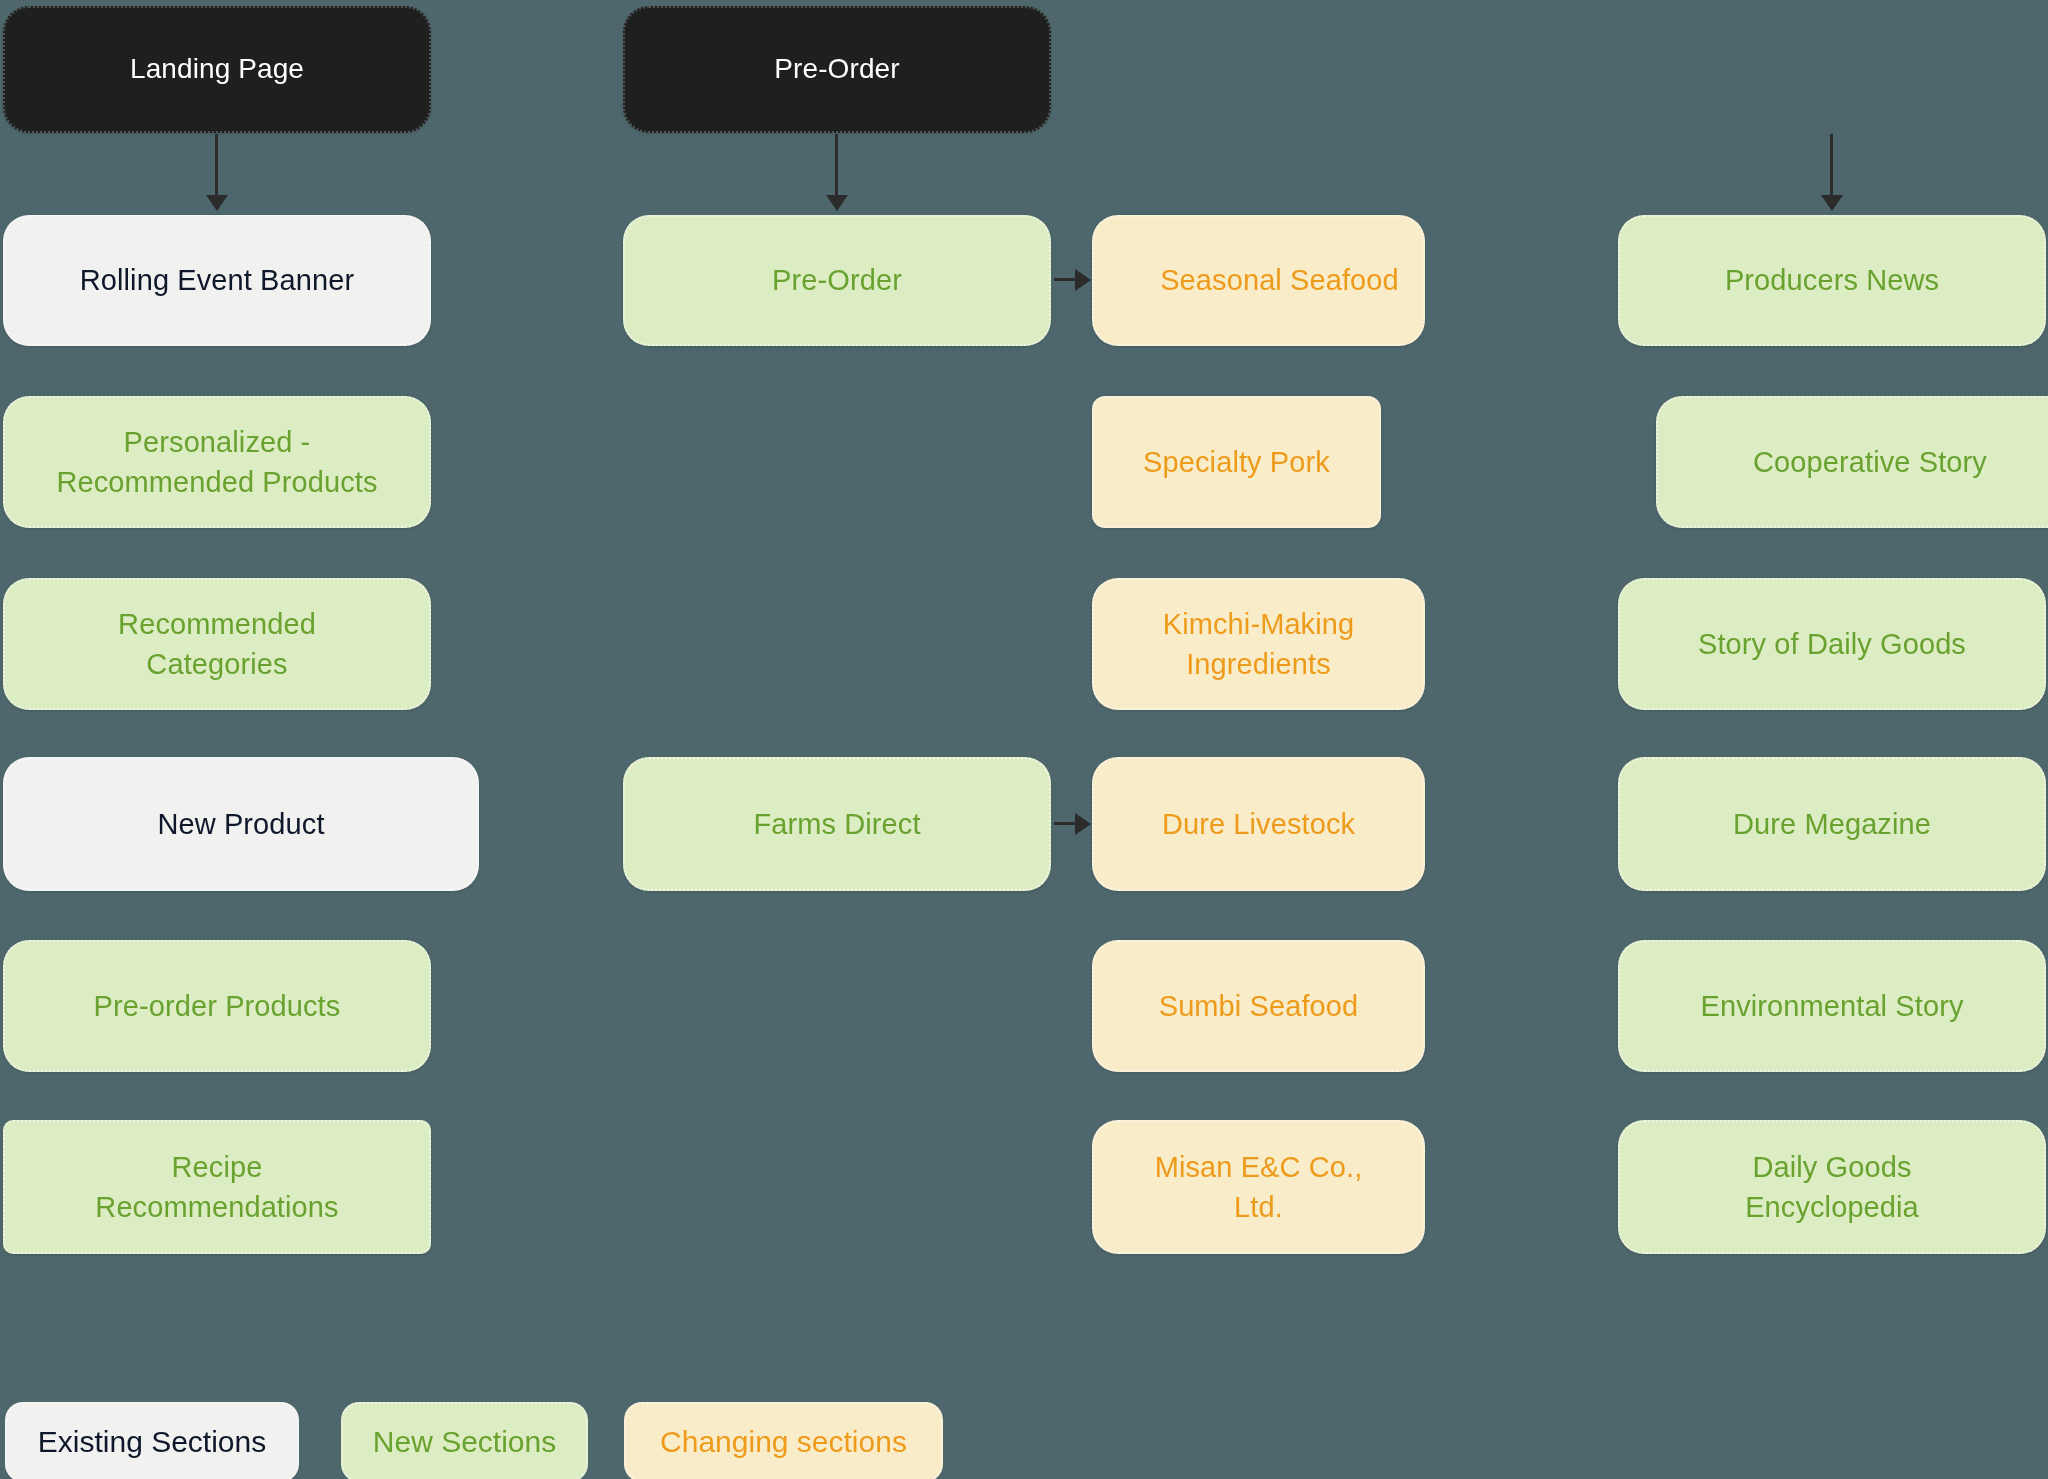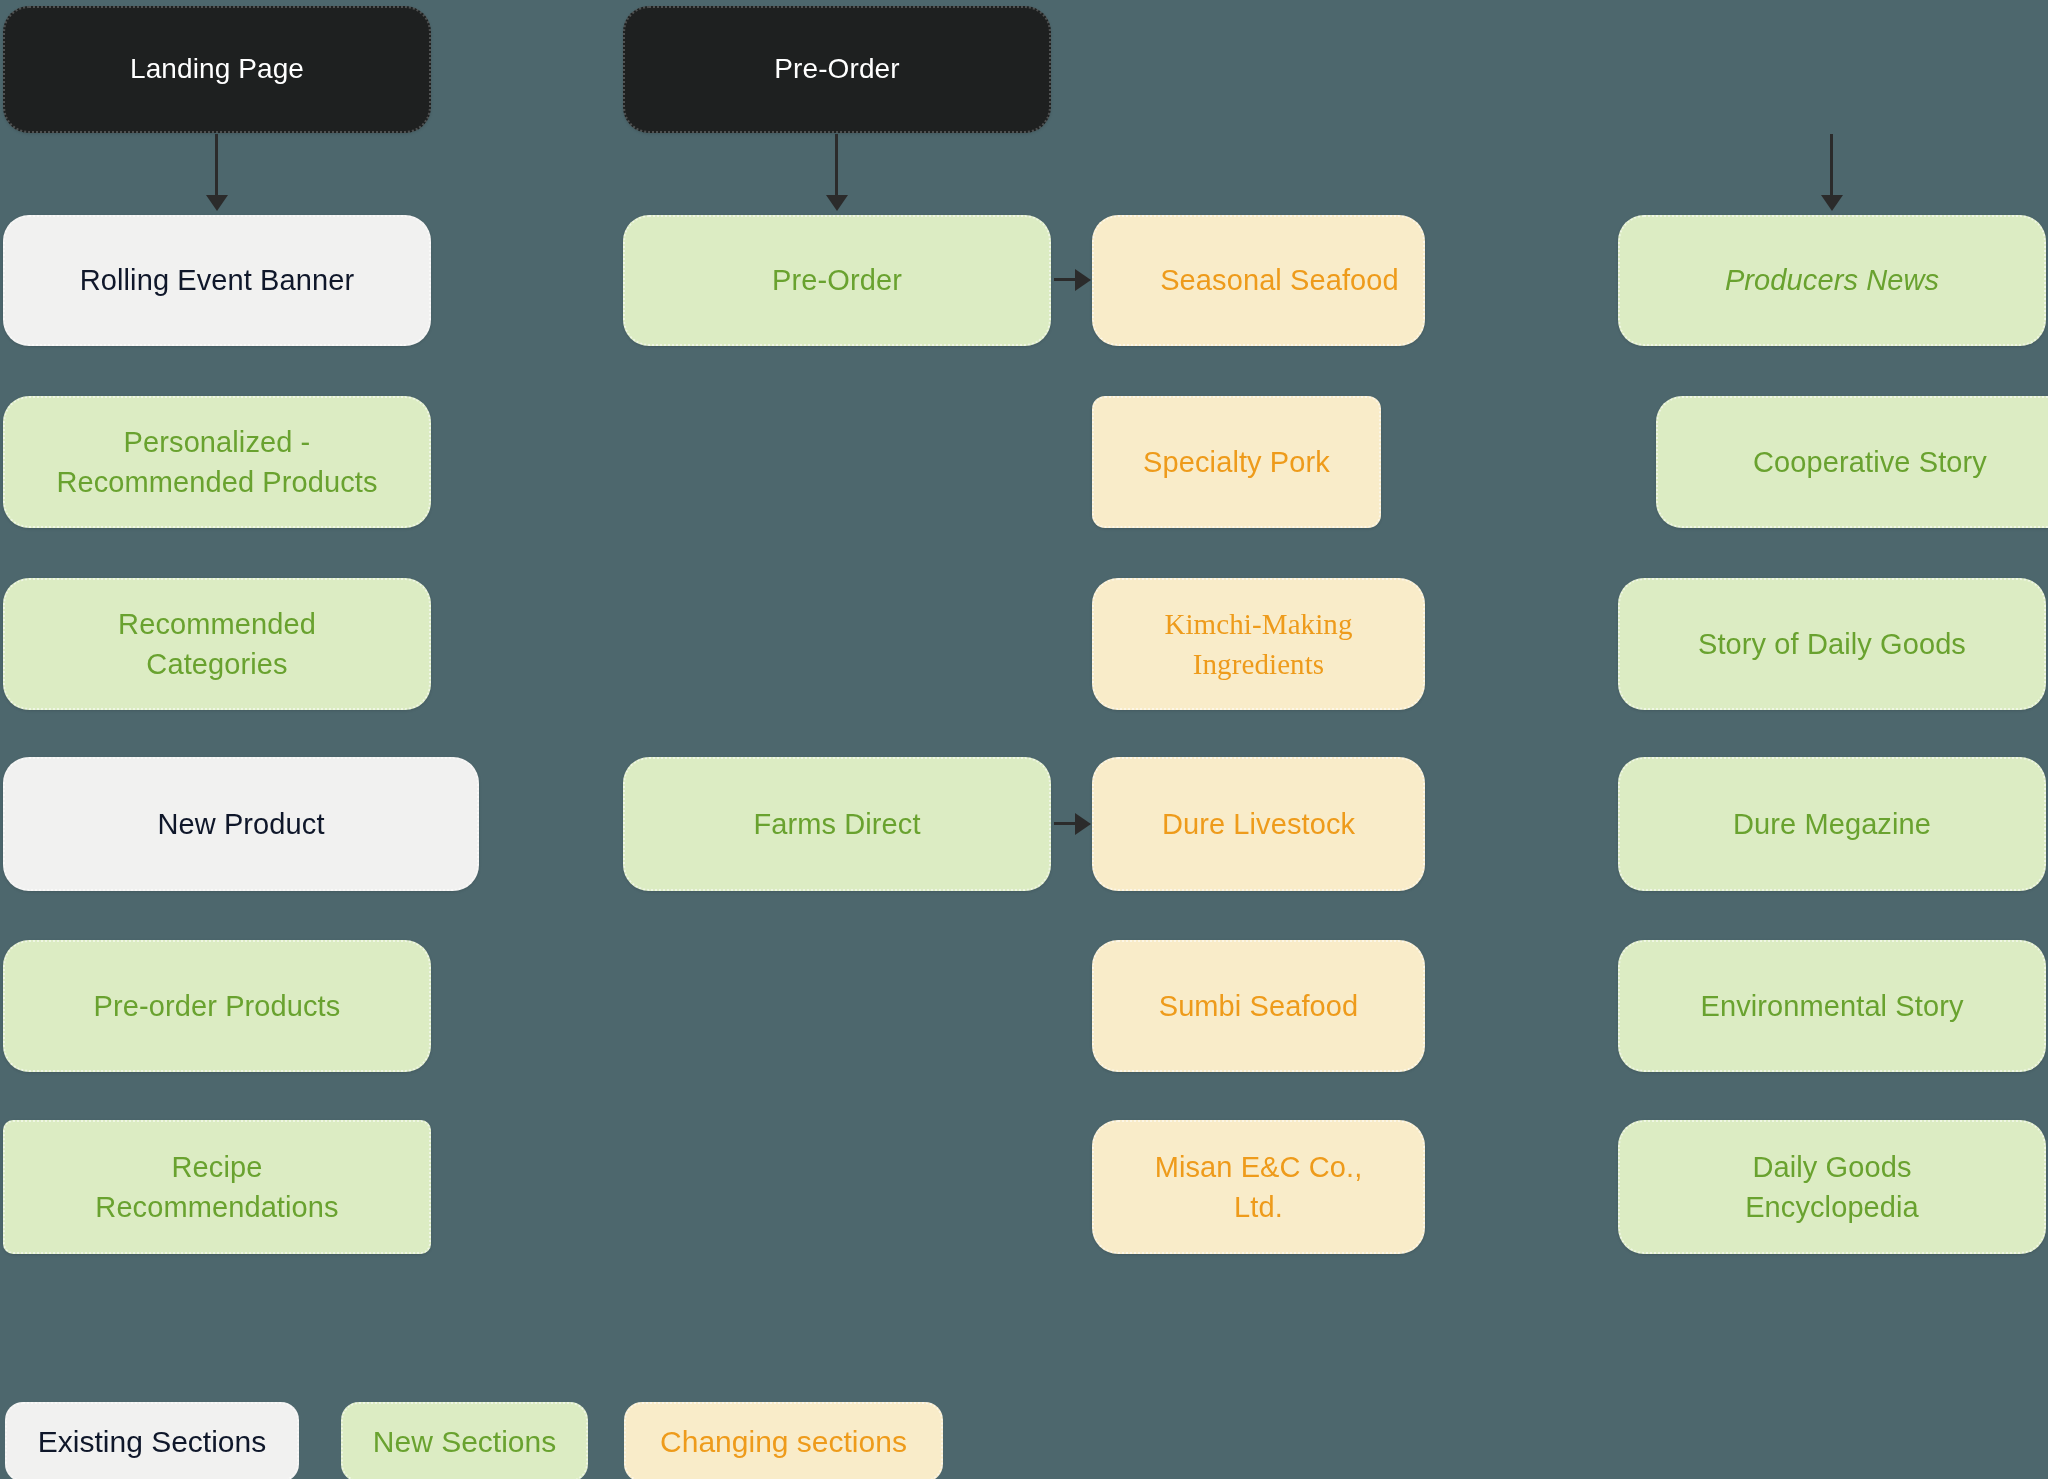--- a/index.html
+++ b/index.html
@@ -99,29 +99,29 @@
 
   <div class="node header-node" style="left:623px; top:6px; width:428px; height:127px;">Pre-Order</div>
   <div class="varrow" style="left:835px; top:134px; height:62px;"></div>
   <div class="node new" style="left:623px; top:215px; width:428px; height:131px;">Pre-Order</div>
   <div class="harrow" style="left:1054px; top:278px; width:22px;"></div>
   <div class="node new" style="left:623px; top:757px; width:428px; height:134px;">Farms Direct</div>
   <div class="harrow" style="left:1054px; top:822px; width:22px;"></div>
 
   <div class="node changing" style="left:1092px; top:215px; width:333px; height:131px;padding-left:42px;">Seasonal Seafood</div>
   <div class="node changing" style="left:1092px; top:396px; width:289px; height:132px;border-radius:13px;">Specialty Pork</div>
-  <div class="node changing" style="left:1092px; top:578px; width:333px; height:132px;font-family:Liberation Serif, serif;">Kimchi-Making
+  <div class="node changing" style="left:1092px; top:578px; width:333px; height:132px;">Kimchi-Making
 Ingredients</div>
   <div class="node changing" style="left:1092px; top:757px; width:333px; height:134px;">Dure Livestock</div>
   <div class="node changing" style="left:1092px; top:940px; width:333px; height:132px;">Sumbi Seafood</div>
   <div class="node changing" style="left:1092px; top:1120px; width:333px; height:134px;">Misan E&amp;C Co.,
 Ltd.</div>
 
   <div class="varrow" style="left:1830px; top:134px; height:62px;"></div>
-  <div class="node new" style="left:1618px; top:215px; width:428px; height:131px;font-style:italic;">Producers News</div>
+  <div class="node new" style="left:1618px; top:215px; width:428px; height:131px;">Producers News</div>
   <div class="node new" style="left:1618px; top:396px; width:428px; height:132px;margin-left:38px;">Cooperative Story</div>
   <div class="node new" style="left:1618px; top:578px; width:428px; height:132px;">Story of Daily Goods</div>
   <div class="node new" style="left:1618px; top:757px; width:428px; height:134px;">Dure Megazine</div>
   <div class="node new" style="left:1618px; top:940px; width:428px; height:132px;">Environmental Story</div>
   <div class="node new" style="left:1618px; top:1120px; width:428px; height:134px;">Daily Goods
 Encyclopedia</div>
 
   <div class="legend-box existing" style="left:5px; top:1402px; width:294px; height:80px;">Existing Sections</div>
   <div class="legend-box new" style="left:341px; top:1402px; width:247px; height:80px;">New Sections</div>
   <div class="legend-box changing" style="left:624px; top:1402px; width:319px; height:80px;">Changing sections</div>

